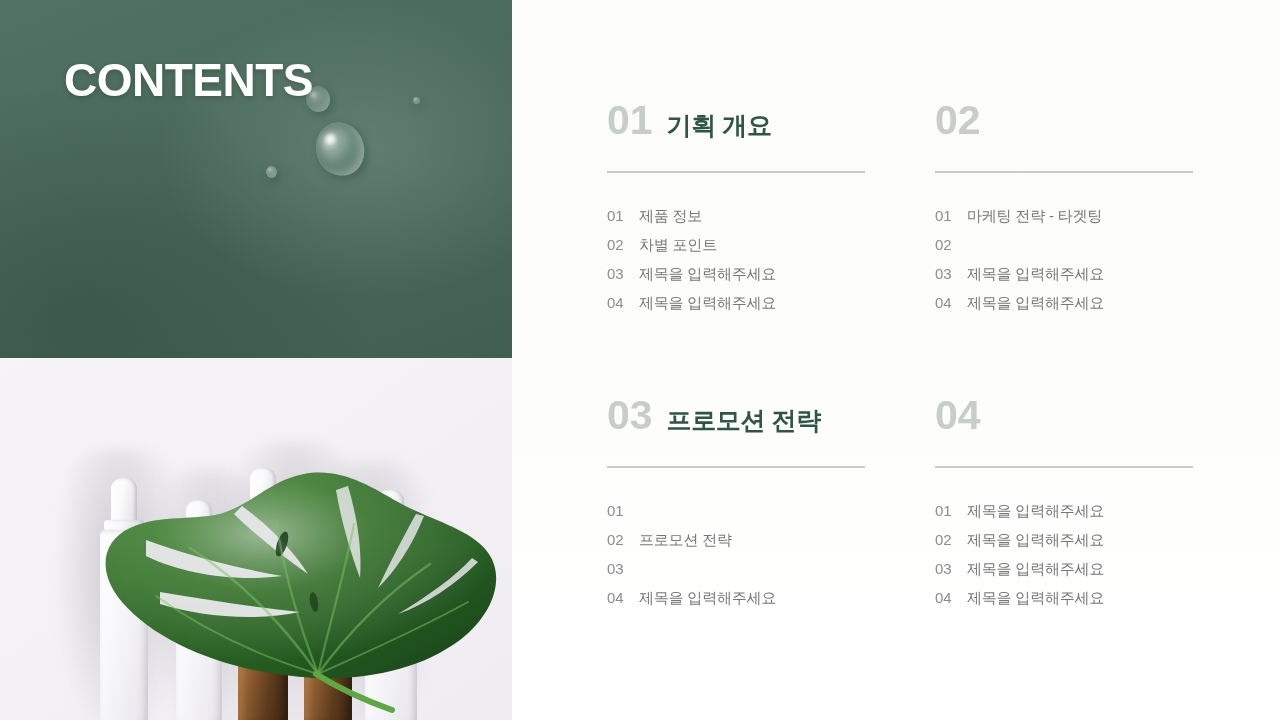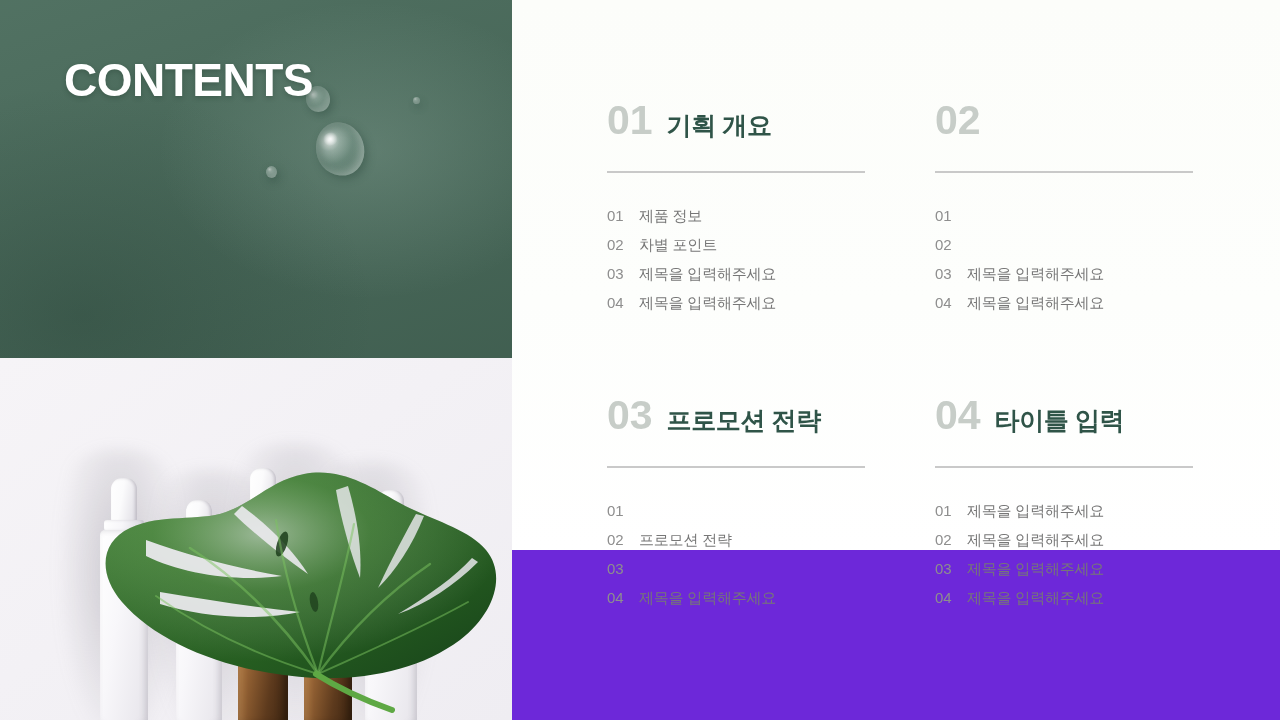--- a/index.html
+++ b/index.html
@@ -175,21 +175,21 @@
     position: absolute;
     z-index: 6;
   }
 
   
   .right-col {
     position: absolute;
     left: 512px;
     top: 0;
     width: 768px;
-    height: 550px;
+    height: 720px;
     background: linear-gradient(180deg, #fcfdfa 0%, #fdfefc 55%, #ffffff 100%);
   }
 
   .grid {
     position: absolute;
     left: 95px;
     top: 100px;
     width: 600px;
     display: grid;
     grid-template-columns: 328px 272px;
@@ -391,20 +391,21 @@
       </div>
 
       <div class="block">
         <div class="block-head">
           <span class="block-num">02</span>
         </div>
         <div class="block-rule"></div>
         <ul class="block-list">
           <li>
             <span class="li-num">01</span>
+            <span class="li-text">마케팅 전략 - 타겟팅</span>
           </li>
           <li>
             <span class="li-num">02</span>
           </li>
           <li>
             <span class="li-num">03</span>
             <span class="li-text">제목을 입력해주세요</span>
           </li>
           <li>
             <span class="li-num">04</span>
@@ -433,21 +434,20 @@
           <li>
             <span class="li-num">04</span>
             <span class="li-text">제목을 입력해주세요</span>
           </li>
         </ul>
       </div>
 
       <div class="block">
         <div class="block-head">
           <span class="block-num">04</span>
-          <span class="block-title">타이틀 입력</span>
         </div>
         <div class="block-rule"></div>
         <ul class="block-list">
           <li>
             <span class="li-num">01</span>
             <span class="li-text">제목을 입력해주세요</span>
           </li>
           <li>
             <span class="li-num">02</span>
             <span class="li-text">제목을 입력해주세요</span>

